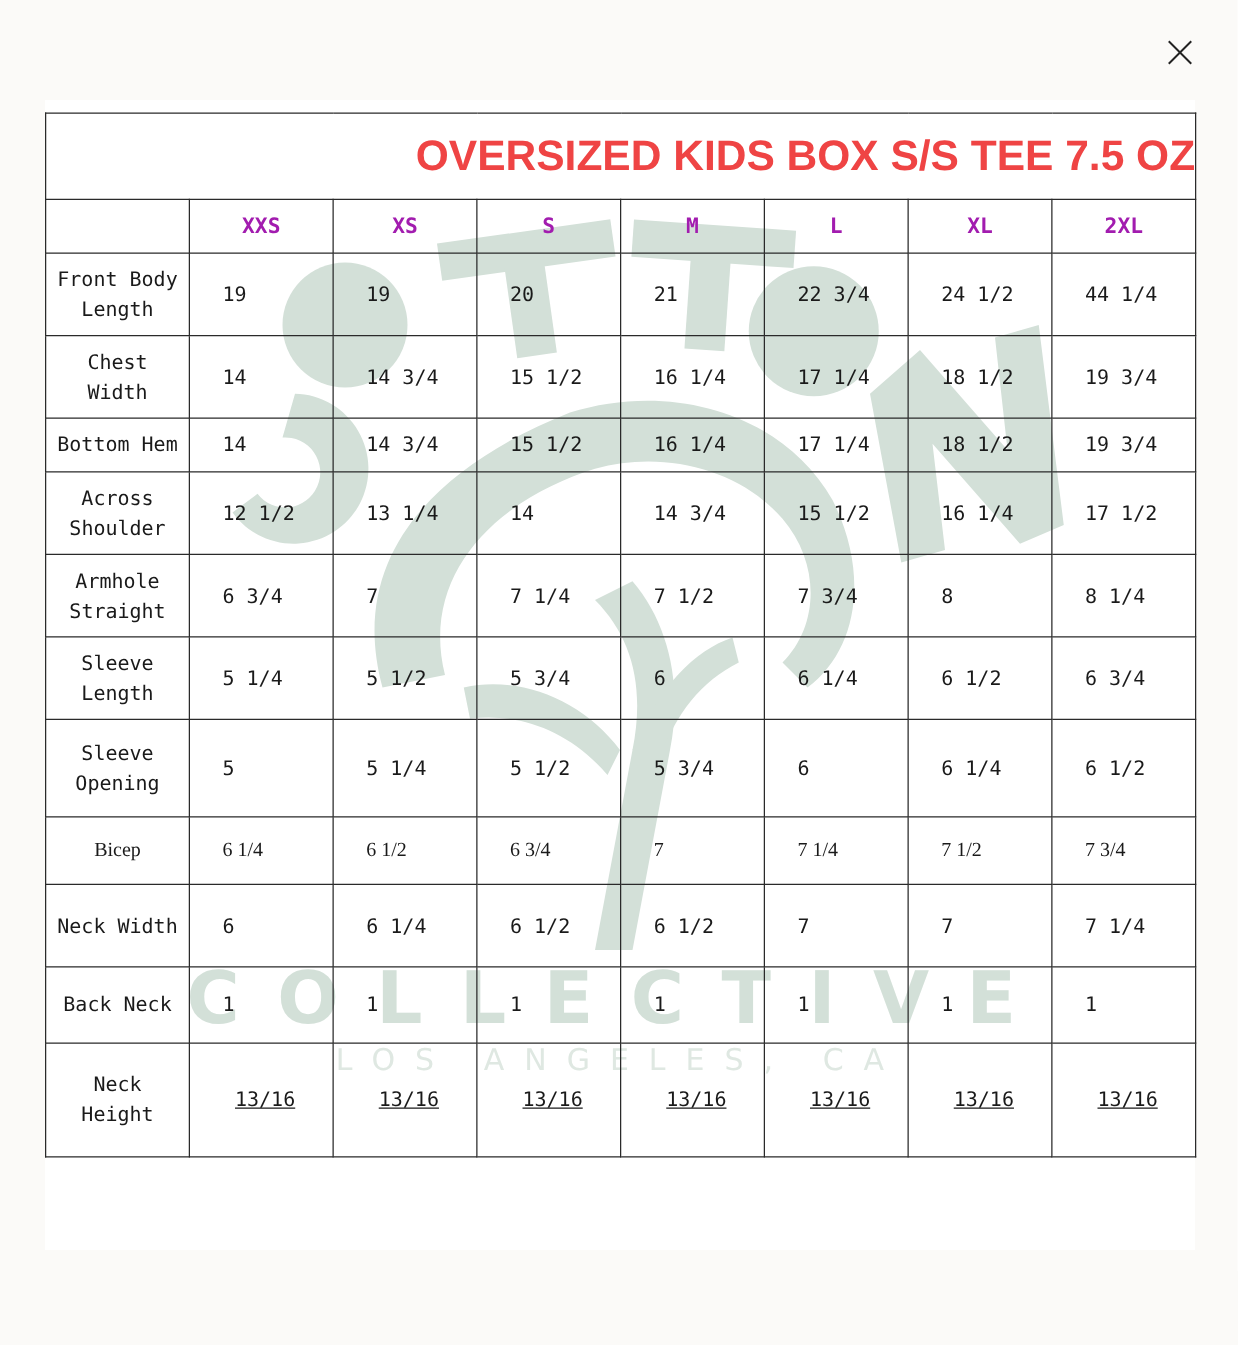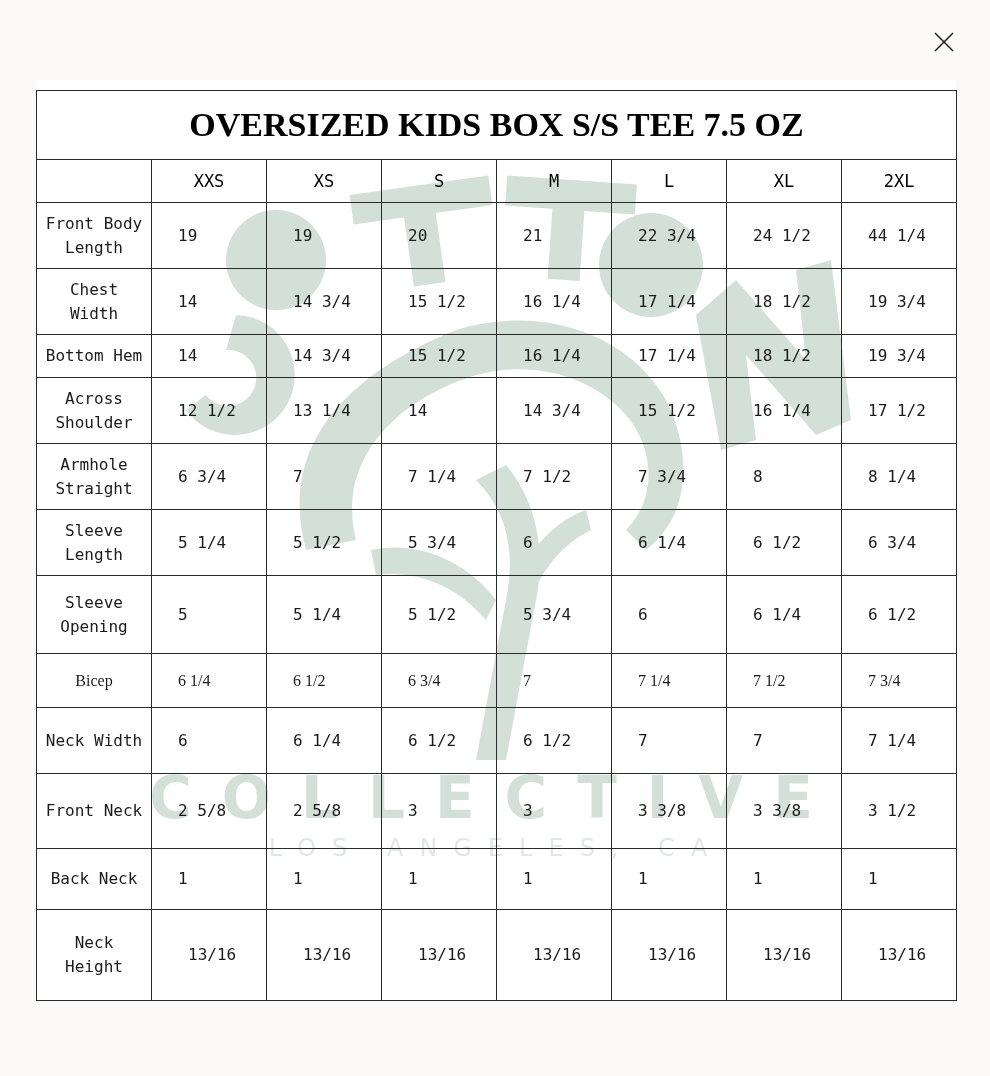--- a/index.html
+++ b/index.html
@@ -33,31 +33,31 @@
   }
   table.chart td, table.chart th {
     border: 1px solid #2a2a2a;
     padding: 0;
     font-size: 16px;
     line-height: 24px;
     vertical-align: middle;
   }
   .title-cell {
     height: 68px;
-    text-align: center;
-    font-family: Liberation Serif, serif;
+    text-align: right;
+    font-family: Liberation Sans, sans-serif;
     font-weight: bold;
     font-size: 34px !important;
     letter-spacing: 0px;
-    color: #000000;
-  }
-  .size-head { height: 42px; text-align: center; font-weight: normal; font-size: 17px !important; color: #000000; }
+    color: #ef4444;
+  }
+  .size-head { height: 42px; text-align: center; font-weight: bold; font-size: 17px !important; color: #a21caf; }
   .label { text-align: center; font-size: 16px; padding: 0 4px !important; margin-left: 48px; }
   .val { text-align: left; padding-left: 26px !important; }
-  .val.nh { padding-left: 36px !important; }
+  .val.nh { padding-left: 36px !important; text-decoration: underline; }
 </style>
 </head>
 <body>
 
 <div class="close-btn">
   <svg width="28" height="28" viewBox="0 0 28 28">
     <line x1="5" y1="5" x2="23" y2="23" stroke="#222" stroke-width="1.6"></line>
     <line x1="23" y1="5" x2="5" y2="23" stroke="#222" stroke-width="1.6"></line>
   </svg>
 </div>
@@ -223,32 +223,20 @@
           <div>Neck Width</div>
         </td>
         <td class="val">6</td>
         <td class="val">6 1/4</td>
         <td class="val">6 1/2</td>
         <td class="val">6 1/2</td>
         <td class="val">7</td>
         <td class="val">7</td>
         <td class="val">7 1/4</td>
       </tr>
-      <tr style="height: 75px;">
-        <td class="label">
-          <div>Front Neck</div>
-        </td>
-        <td class="val">2 5/8</td>
-        <td class="val">2 5/8</td>
-        <td class="val">3</td>
-        <td class="val">3</td>
-        <td class="val">3 3/8</td>
-        <td class="val">3 3/8</td>
-        <td class="val">3 1/2</td>
-      </tr>
       <tr style="height: 61px;">
         <td class="label">
           <div>Back Neck</div>
         </td>
         <td class="val">1</td>
         <td class="val">1</td>
         <td class="val">1</td>
         <td class="val">1</td>
         <td class="val">1</td>
         <td class="val">1</td>

